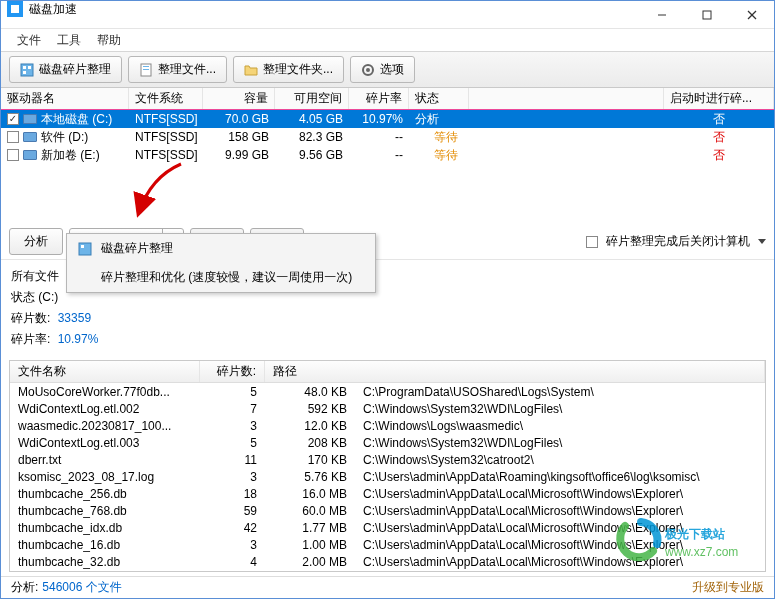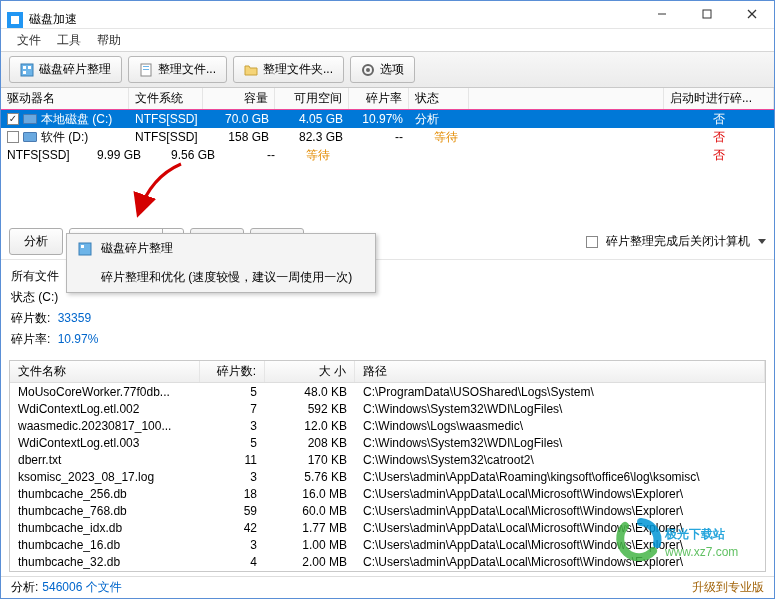--- a/index.html
+++ b/index.html
@@ -1,18 +1,18 @@
 <!DOCTYPE html>
 <html><head>
 <meta charset="utf-8">
 <style>
 * { margin: 0; padding: 0; box-sizing: border-box; font-family: "Microsoft YaHei", "Segoe UI", sans-serif; font-size: 12px; }
 body { background: #fff; }
 .window { width: 775px; height: 599px; border: 1px solid #5a8fd6; display: flex; flex-direction: column; background: #fff; }
-.titlebar { height: 28px; background: #fff; display: flex; align-items: flex-end; padding: 0 0 0 6px; border-bottom: 1px solid #e5e5e5; }
+.titlebar { height: 28px; background: #fff; display: flex; align-items: flex-start; padding: 0 0 0 6px; border-bottom: 1px solid #e5e5e5; }
 .titlebar-icon { width: 16px; height: 16px; background: #2196f3; display: flex; align-items: center; justify-content: center; margin-right: 6px; }
 .titlebar-icon svg { width: 10px; height: 10px; }
 .titlebar-title { flex: 1; font-size: 12px; }
 .titlebar-btn { width: 45px; height: 28px; display: flex; align-items: center; justify-content: center; color: #333; }
 .menubar { height: 22px; background: #fff; display: flex; padding: 0 8px; align-items: center; }
 .menubar-item { padding: 2px 8px; color: #333; }
 .toolbar { background: linear-gradient(#f7f7f7,#ebebeb); border-top: 1px solid #d6d6d6; border-bottom: 1px solid #c9c9c9; padding: 4px 8px; display: flex; gap: 6px; }
 .toolbtn { background: linear-gradient(#fefefe,#ececec); border: 1px solid #b8b8b8; border-radius: 3px; padding: 4px 10px; display: flex; align-items: center; gap: 5px; }
 .toolbtn-icon { width: 14px; height: 14px; display: inline-flex; align-items: center; justify-content: center; }
 .drives-header { display: flex; background: #fafafa; border-bottom: 1px solid #ec4899; height: 22px; align-items: center; }
@@ -180,20 +180,25 @@
         </div>
         <div class="dc col-fs">NTFS[SSD]</div>
         <div class="dc col-cap r">158 GB</div>
         <div class="dc col-free r">82.3 GB</div>
         <div class="dc col-frag r">--</div>
         <div class="dc col-stat wait">等待</div>
         <div class="dc col-spacer"></div>
         <div class="dc col-boot no" style="justify-content:center">否</div>
       </div>
       <div class="drive-row">
+        <div class="dc col-name">
+          <span class="cb"></span>
+          <span class="drive-icon"></span>
+          <span>新加卷 (E:)</span>
+        </div>
         <div class="dc col-fs">NTFS[SSD]</div>
         <div class="dc col-cap r">9.99 GB</div>
         <div class="dc col-free r">9.56 GB</div>
         <div class="dc col-frag r">--</div>
         <div class="dc col-stat wait">等待</div>
         <div class="dc col-spacer"></div>
         <div class="dc col-boot no" style="justify-content:center">否</div>
       </div>
     </div>
 
@@ -235,21 +240,20 @@
     <div class="info-row">
       <span>碎片率:</span>
       <span class="blue" style="margin-left:4px">10.97%</span>
     </div>
   </div>
 
   <div class="file-panel">
     <div class="file-header">
       <div class="fh fc-name">文件名称</div>
       <div class="fh fc-frag">碎片数:</div>
-      <div class="fh fc-size">大 小</div>
       <div class="fh fc-path">路径</div>
     </div>
     <div class="file-body" id="file-body">
         <div class="file-row">
           <div class="fc fc-name">MoUsoCoreWorker.77f0db...</div>
           <div class="fc fc-frag r">5</div>
           <div class="fc fc-size r">48.0 KB</div>
           <div class="fc fc-path">C:\ProgramData\USOShared\Logs\System\</div>
         </div>
         <div class="file-row">

